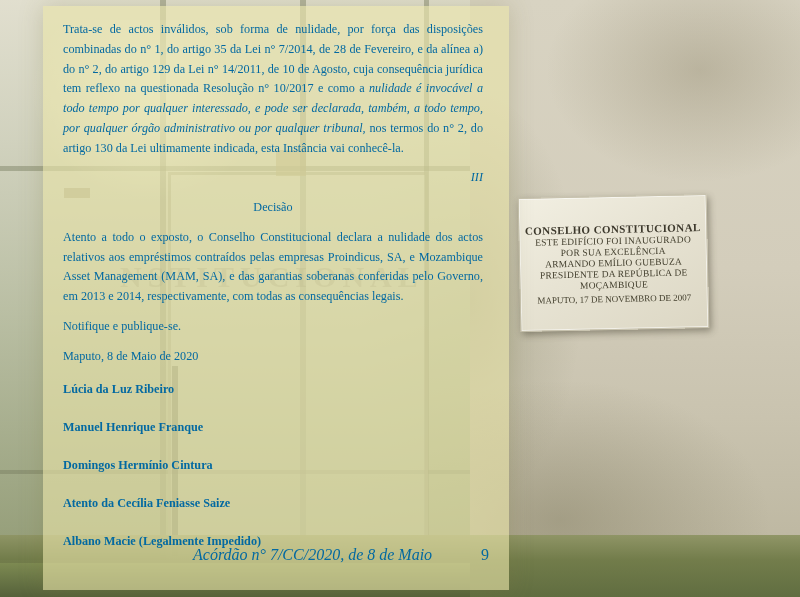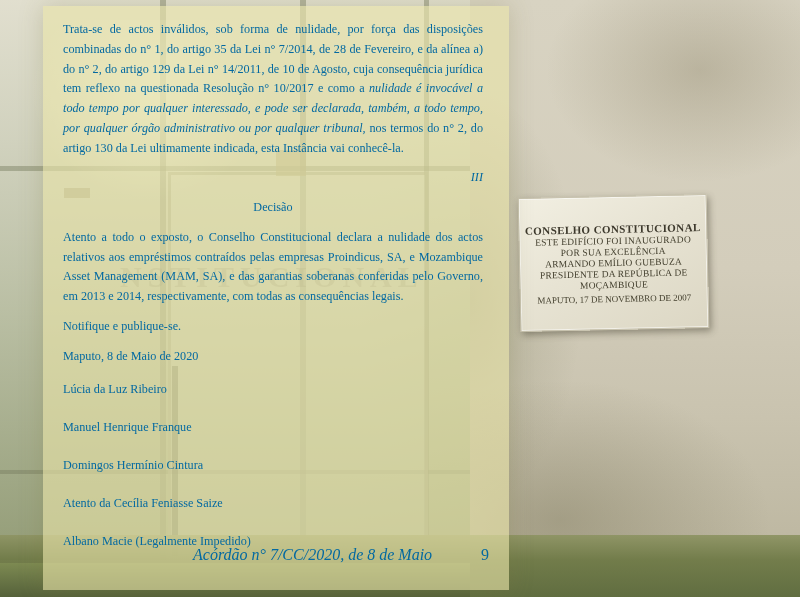--- a/index.html
+++ b/index.html
@@ -147,20 +147,21 @@
   .gap-s { margin-bottom: 14px; }
   .sign-list { margin-top: 14px; }
   .sign-row {
     position: relative;
     margin-bottom: 18px;
     white-space: nowrap;
   }
   .sign-row .nm {
     display: inline-block;
     background: transparent;
+    font-weight: bold;
   }
   .sign-row .rule {
     position: absolute;
     left: 0; right: 0; bottom: 2px;
     border-bottom: 1px solid #3a3a2c;
     z-index: -1;
   }
   .footer {
     position: absolute;
     left: 20px; right: 20px;

